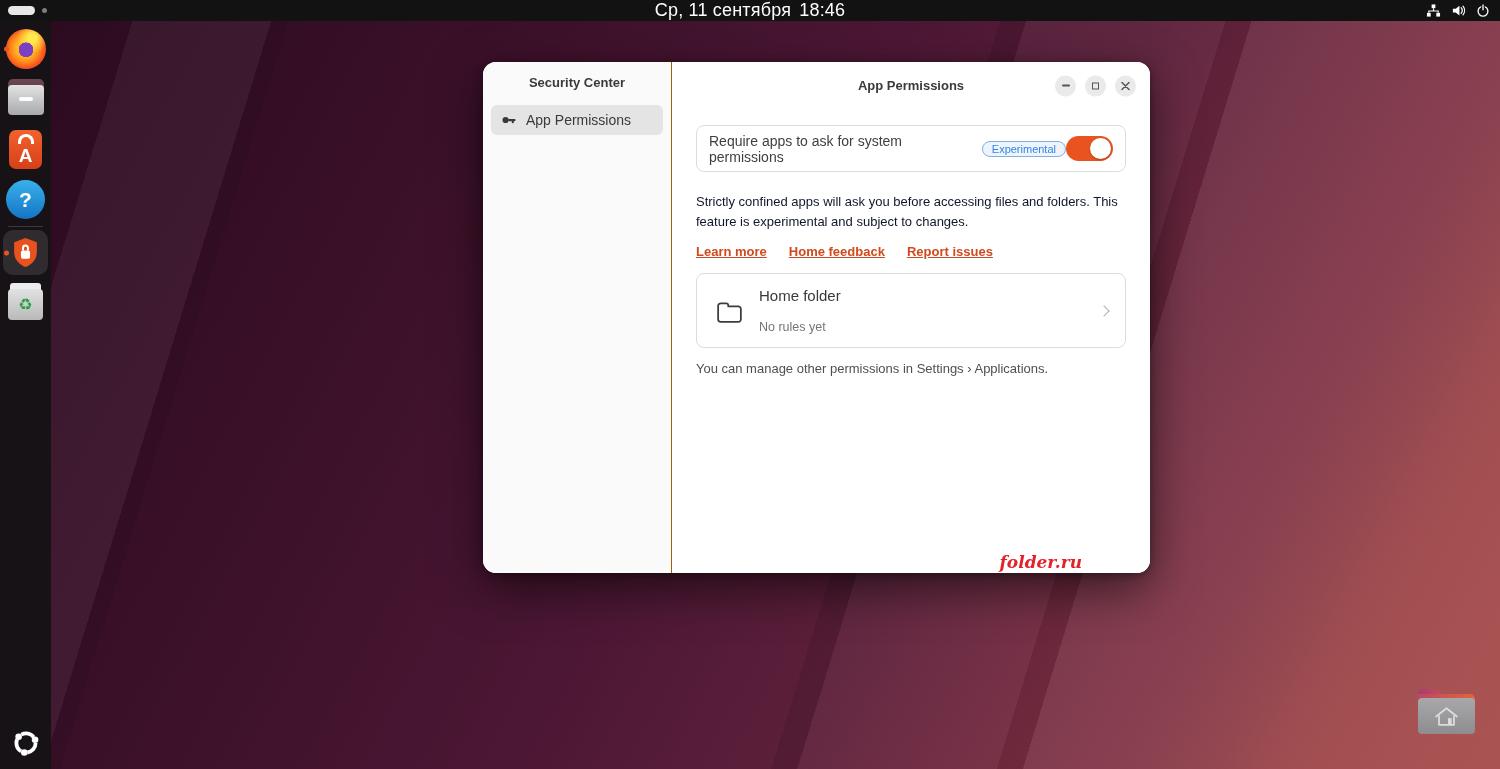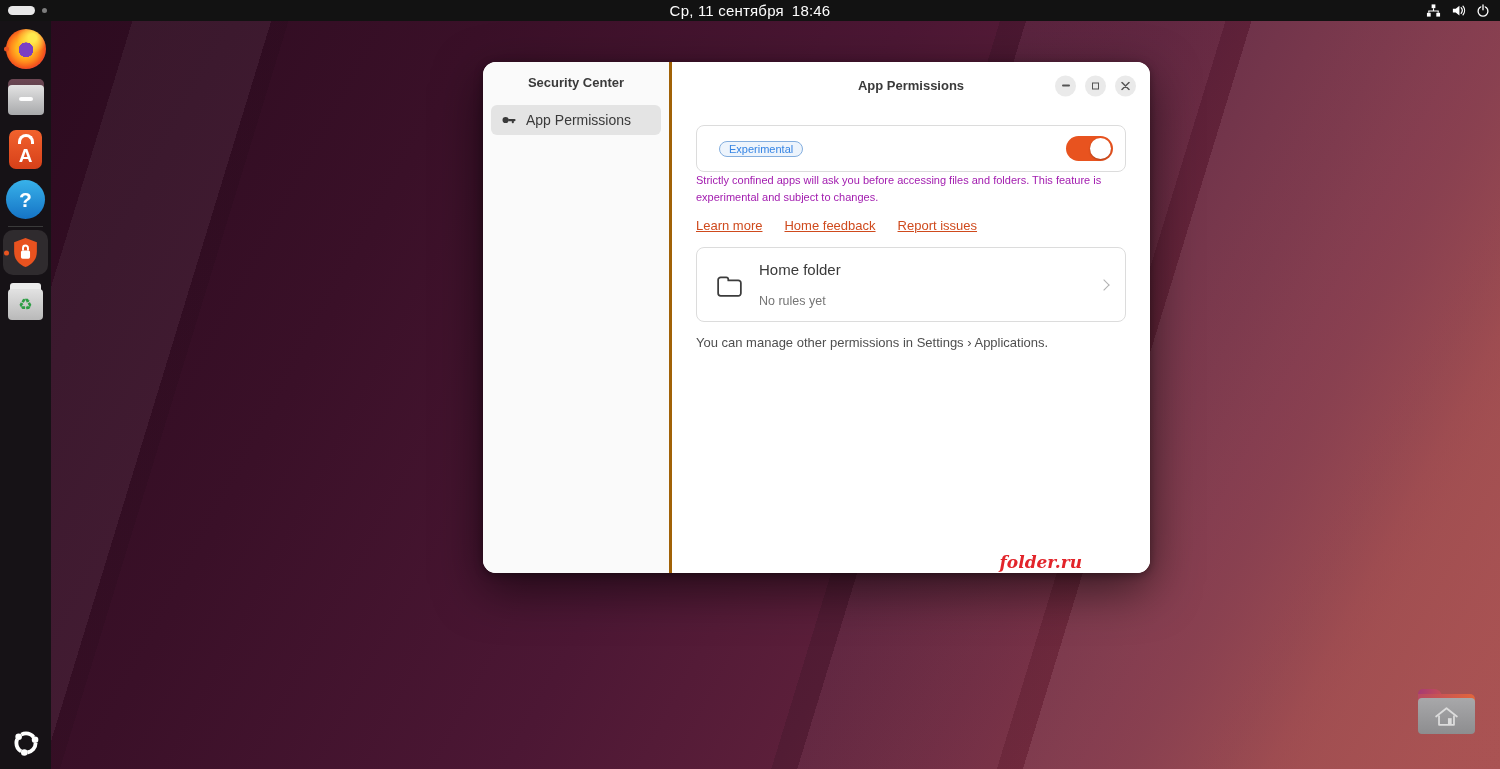--- a/index.html
+++ b/index.html
@@ -26,21 +26,21 @@
 
   
   .topbar {
     position:absolute; left:0; top:0; width:1500px; height:21px;
     background:#121212; display:flex; align-items:center; z-index:50;
     color:#fff;
   }
   .workspaces { position:absolute; left:8px; top:0; height:21px; display:flex; align-items:center; gap:7px; }
   .ws-pill { width:27px; height:9px; background:#e8e8e8; border-radius:5px; }
   .ws-dot { width:5px; height:5px; background:#7d7d7d; border-radius:50%; }
-  .clock { position:absolute; left:0; right:0; text-align:center; font-size:15px; color:#fdfdfd; letter-spacing:.2px; }
+  .clock { position:absolute; left:0; right:0; text-align:center; font-size:18px; color:#fdfdfd; letter-spacing:.2px; }
   .clock span { padding:0 4px; }
   .status-icons { position:absolute; right:10px; top:0; height:21px; display:flex; align-items:center; gap:10px; }
   .status-icons svg { display:block; }
 
   
   .dock {
     position:absolute; left:0; top:21px; bottom:0; width:51px;
     background:#161216; z-index:40; 
   }
   .dock-item { position:absolute; left:0; width:51px; display:flex; justify-content:center; background:none; border:none; cursor:pointer; }
@@ -69,21 +69,21 @@
   .icon-trash .glyph { color:#2c9e44; font-size:16px; line-height:1; }
   .ubuntu-logo { width:38px; height:38px; display:flex; align-items:center; justify-content:center; }
 
   
   .window {
     position:absolute; left:483px; top:62px; width:667px; height:511px;
     border-radius:13px; overflow:hidden; display:flex; z-index:30;
     box-shadow:0 16px 48px rgba(0,0,0,0.55), 0 2px 8px rgba(0,0,0,0.35);
     background:#fff;
   }
-  .sidebar { width:189px; background:#fafafa; border-right:3px solid #a16207; flex-shrink:0; }
+  .sidebar { width:189px; background:#fafafa; border-right:1px solid #a16207; flex-shrink:0; }
   .sidebar-header { height:41px; display:flex; align-items:center; justify-content:center; }
   .sidebar-title { font-size:13px; font-weight:bold; color:#3a3a3a; }
   .sidebar-item { margin:2px 8px; padding:7px 10px; border-radius:6px; background:#e4e4e4; display:flex; align-items:center; gap:9px; cursor:pointer; }
   .sidebar-item .label { font-size:14px; color:#3a3a3a; }
 
   .main { flex:1; position:relative; background:#fff; display:flex; flex-direction:column; }
   .main-header { height:47px; position:relative; display:flex; align-items:center; justify-content:center; flex-shrink:0; }
   .main-title { font-size:13px; font-weight:bold; color:#3a3a3a; }
   .win-controls { position:absolute; right:14px; top:50%; transform:translateY(-50%); display:flex; gap:9px; }
   .wc { width:21px; height:21px; border-radius:50%; background:#eaeaea; border:none; display:flex; align-items:center; justify-content:center; cursor:pointer; padding:0; }
@@ -91,23 +91,23 @@
   .wc .box { width:7px; height:7px; border:1.4px solid #555; }
 
   .content { padding:16px 24px 0 24px; position:relative; flex:1; }
 
   .toggle-card { border:1px solid #dcdcdc; border-radius:8px; height:47px; display:flex; align-items:center; padding:0 12px; background:#fff; }
   .toggle-label { font-size:14px; color:#3f3f3f; }
   .badge { margin-left:10px; font-size:11px; color:#3584e4; border:1px solid #84aede; background:#edf4fc; border-radius:10px; padding:1px 9px; white-space:nowrap; }
   .toggle { margin-left:auto; width:47px; height:25px; border-radius:13px; background:#e8531f; position:relative; border:none; cursor:pointer; flex-shrink:0; }
   .toggle .knob { position:absolute; right:2px; top:2px; width:21px; height:21px; border-radius:50%; background:#fff; box-shadow:0 1px 2px rgba(0,0,0,0.25); }
 
-  .desc { font-size:11px; color:#a21caf; line-height:1.5; max-width:430px; }
+  .desc { margin-top:20px; font-size:13px; color:#0f172a; line-height:1.5; max-width:430px; }
   .links { margin-top:13px; display:flex; gap:22px; }
-  .links a { font-size:13px; font-weight:normal; color:#cf4a1d; text-decoration:underline; cursor:pointer; }
+  .links a { font-size:13px; font-weight:bold; color:#cf4a1d; text-decoration:underline; cursor:pointer; }
 
   .section-label { margin-top:23px; font-size:14px; color:#3f3f3f; }
 
   .perm-card { margin-top:14px; border:1px solid #dcdcdc; border-radius:8px; height:75px; display:flex; align-items:center; padding:0 17px; background:#fff; cursor:pointer; }
   .perm-icon { margin-right:14px; display:flex; }
   .perm-texts { display:flex; flex-direction:column; gap:16px; }
   .perm-title { font-size:15px; color:#3a3a3a; }
   .perm-sub { font-size:12.5px; color:#757575; }
   .chevron { margin-left:auto; width:8px; height:8px; border-right:1.8px solid #b0b0b0; border-top:1.8px solid #b0b0b0; transform:rotate(45deg); }
 
@@ -243,20 +243,21 @@
         <button class="wc">
           <svg width="9" height="9" viewBox="0 0 9 9">
               <path d="M1 1 L8 8 M8 1 L1 8" stroke="#555" stroke-width="1.5" stroke-linecap="round"></path>
             </svg>
         </button>
       </div>
     </div>
 
     <div class="content">
       <div class="toggle-card">
+        <span class="toggle-label">Require apps to ask for system permissions</span>
         <span class="badge">Experimental</span>
         <button class="toggle" aria-checked="true">
           <span class="knob"></span>
         </button>
       </div>
 
       <p class="desc">Strictly confined apps will ask you before accessing files and folders. This feature is experimental and subject to changes.</p>
 
       <div class="links">
         <a>Learn more</a>

